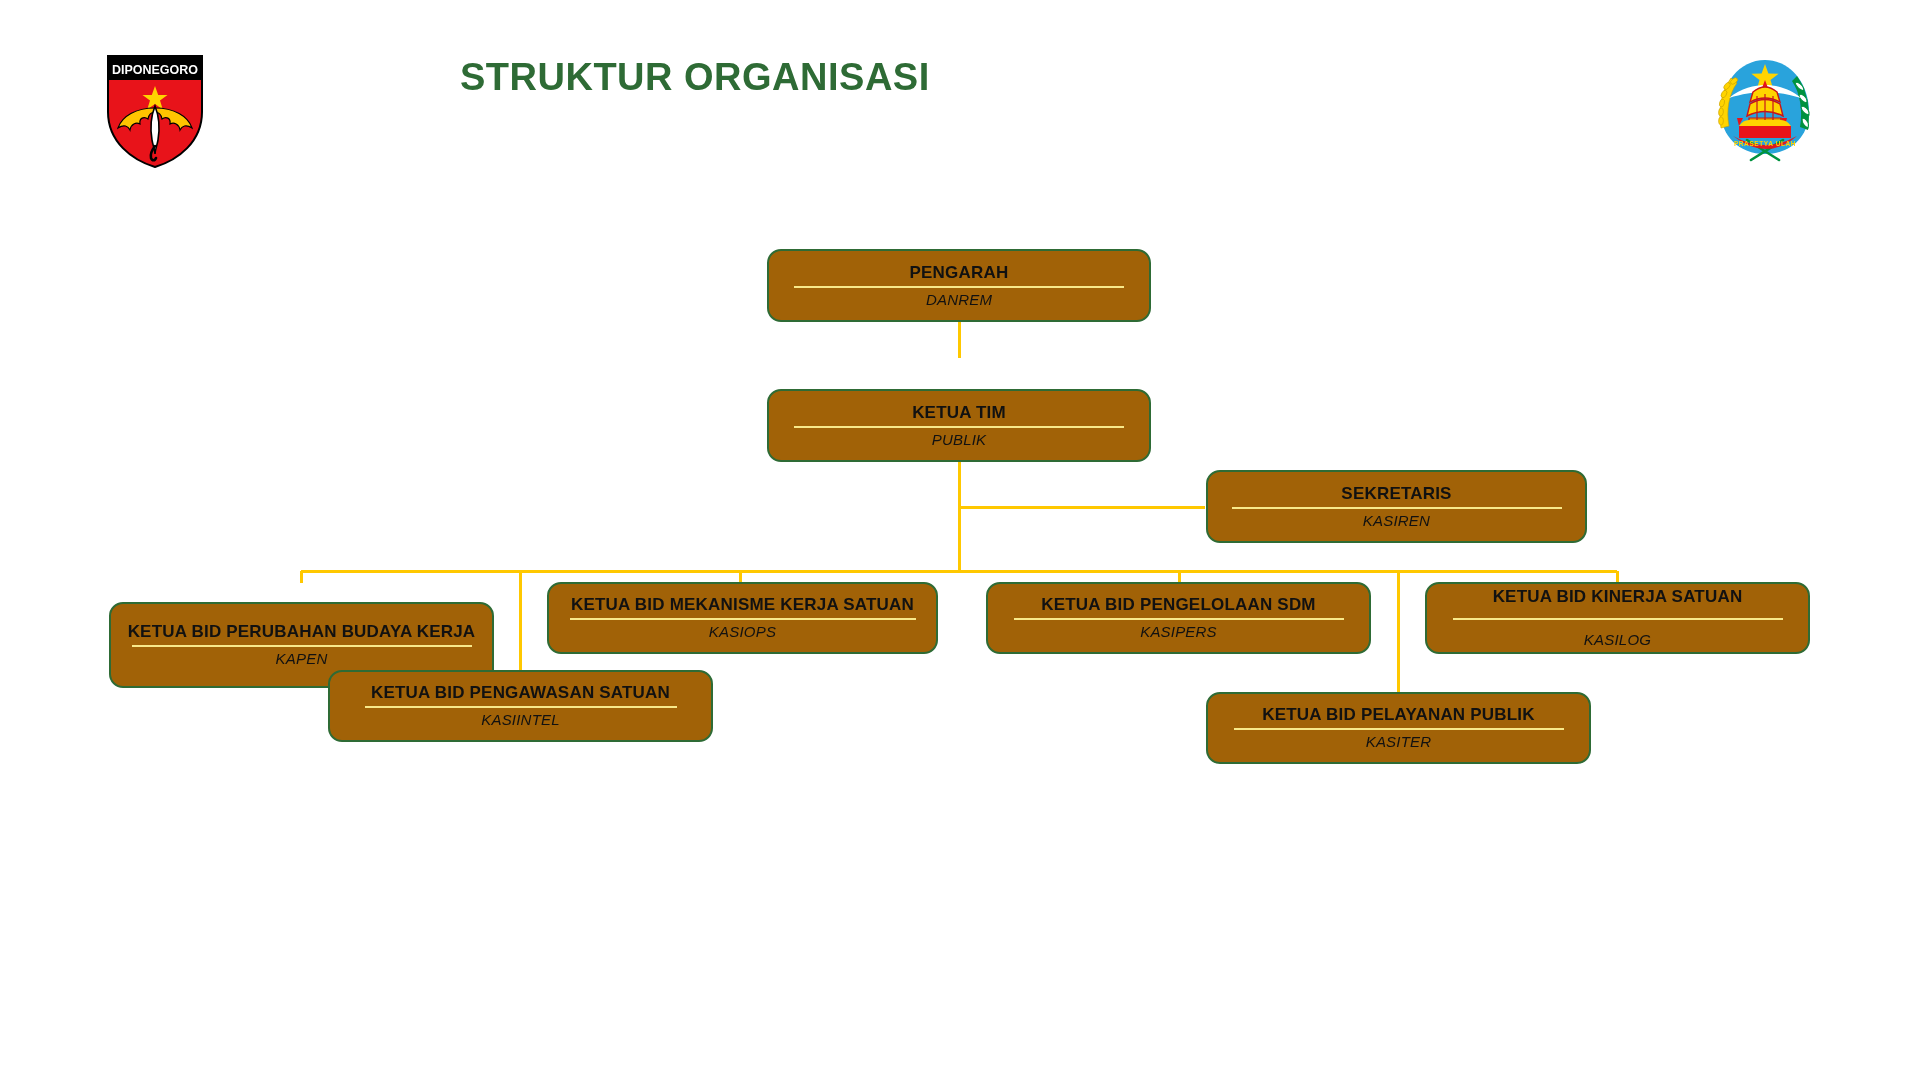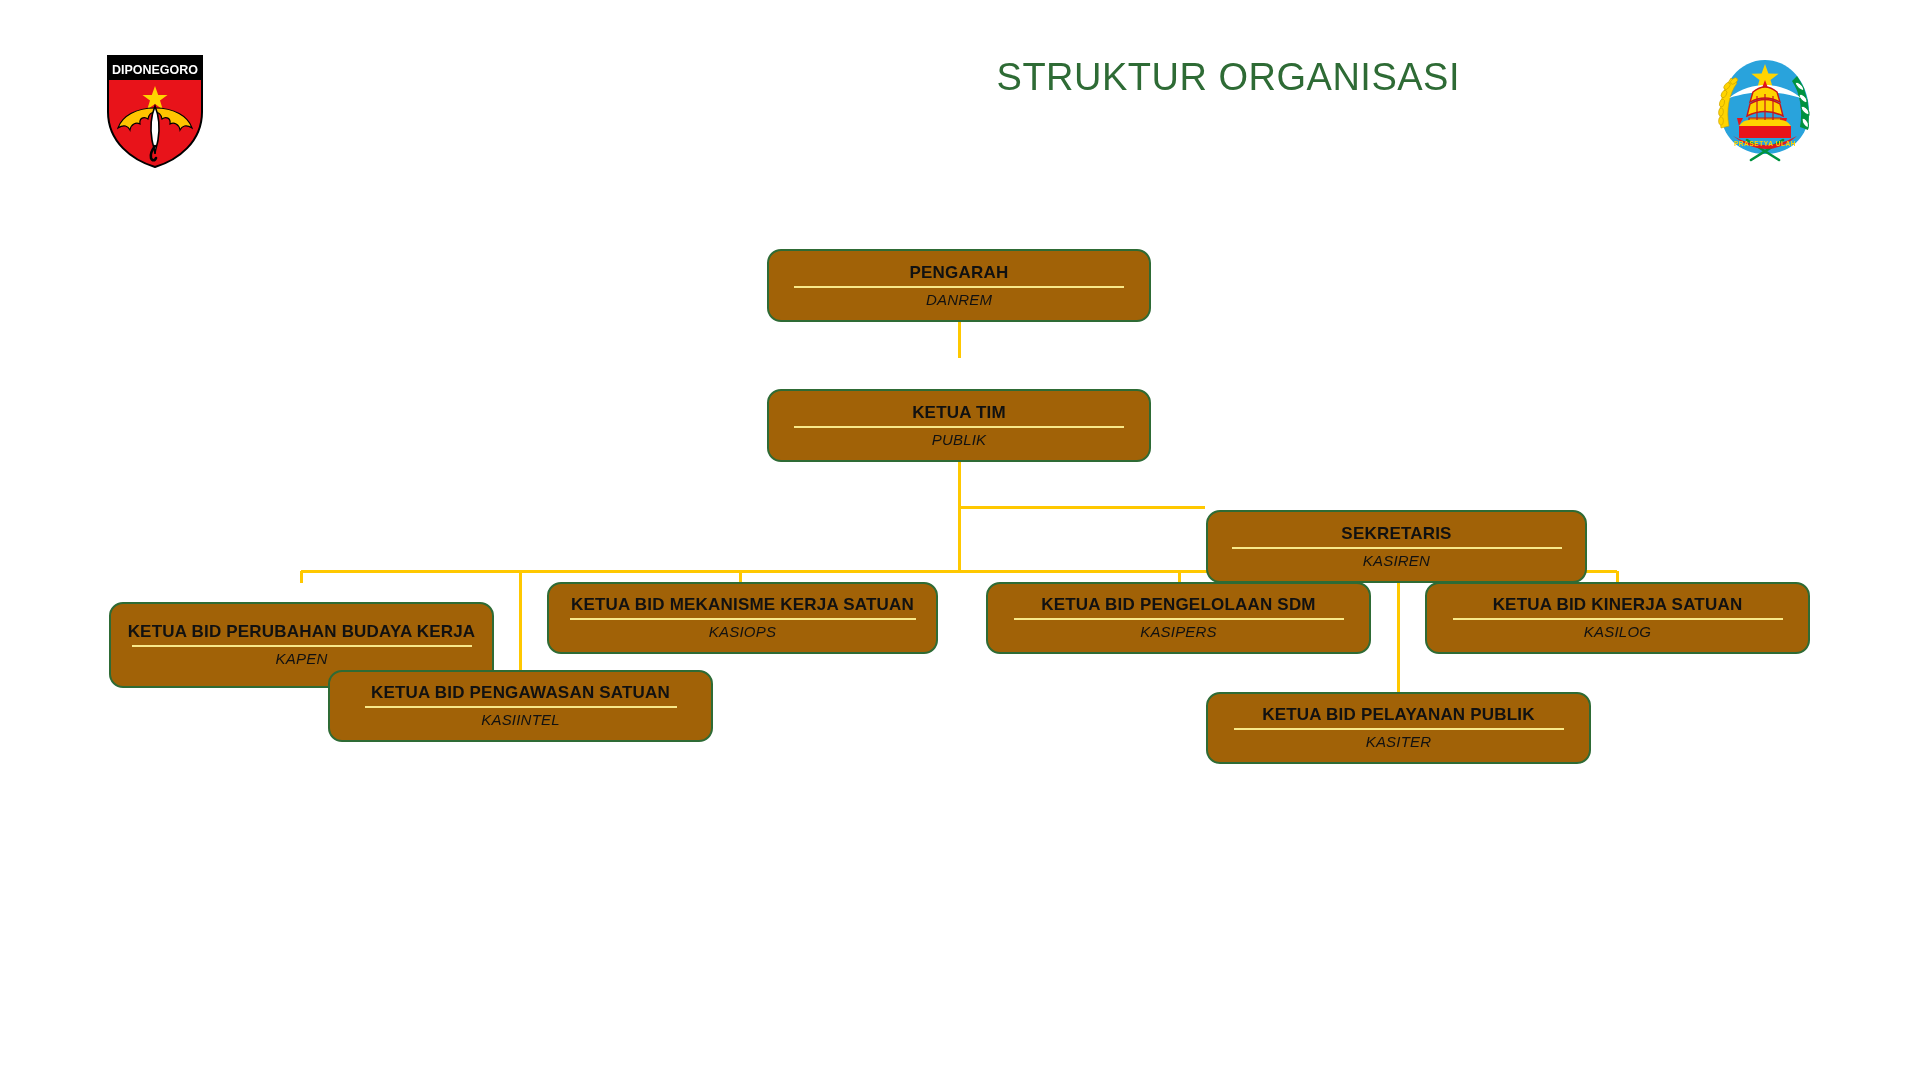--- a/index.html
+++ b/index.html
@@ -23,23 +23,23 @@
     height: 1080px;
     background: #ffffff;
   }
 
   
   .header-title {
     position: absolute;
     left: 460px;
     top: 50px;
     width: 1000px;
-    text-align: right;
+    text-align: left;
     color: #2E6B35;
-    font-weight: normal;
+    font-weight: bold;
     font-size: 38px;
     line-height: 54px;
     letter-spacing: 0.5px;
   }
   .header-title .line { display: block; white-space: nowrap; }
 
   
   .logo-left {
     position: absolute;
     left: 100px;
@@ -200,21 +200,21 @@
     <div class="rule" style="width:330px;"></div>
     <div class="sub">DANREM</div>
   </div>
 
   <div class="node" style="left:767px; top:360px; width:384px; height:73px;margin-top:29px;">
     <div class="title">KETUA TIM</div>
     <div class="rule" style="width:330px;"></div>
     <div class="sub">PUBLIK</div>
   </div>
 
-  <div class="node" style="left:1206px; top:470px; width:381px; height:73px;margin-top:40px;">
+  <div class="node" style="left:1206px; top:470px; width:381px; height:73px;">
     <div class="title">SEKRETARIS</div>
     <div class="rule" style="width:330px;"></div>
     <div class="sub">KASIREN</div>
   </div>
 
   <div class="node" style="left:109px; top:582px; width:385px; height:86px;margin-top:20px;">
     <div class="title">KETUA BID PERUBAHAN BUDAYA KERJA</div>
     <div class="rule" style="width:340px;"></div>
     <div class="sub">KAPEN</div>
   </div>
@@ -224,21 +224,21 @@
     <div class="rule" style="width:346px;"></div>
     <div class="sub">KASIOPS</div>
   </div>
 
   <div class="node" style="left:986px; top:582px; width:385px; height:72px;">
     <div class="title">KETUA BID PENGELOLAAN SDM</div>
     <div class="rule" style="width:330px;"></div>
     <div class="sub">KASIPERS</div>
   </div>
 
-  <div class="node" style="left:1425px; top:582px; width:385px; height:72px;">
+  <div class="node" style="left:1425px; top:582px; width:385px; height:72px;gap:8px;">
     <div class="title">KETUA BID KINERJA SATUAN</div>
     <div class="rule" style="width:330px;"></div>
     <div class="sub">KASILOG</div>
   </div>
 
   <div class="node" style="left:328px; top:670px; width:385px; height:72px;">
     <div class="title">KETUA BID PENGAWASAN SATUAN</div>
     <div class="rule" style="width:312px;"></div>
     <div class="sub">KASIINTEL</div>
   </div>

